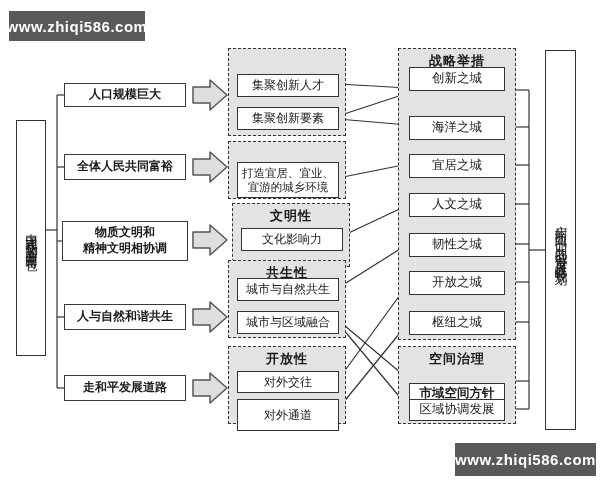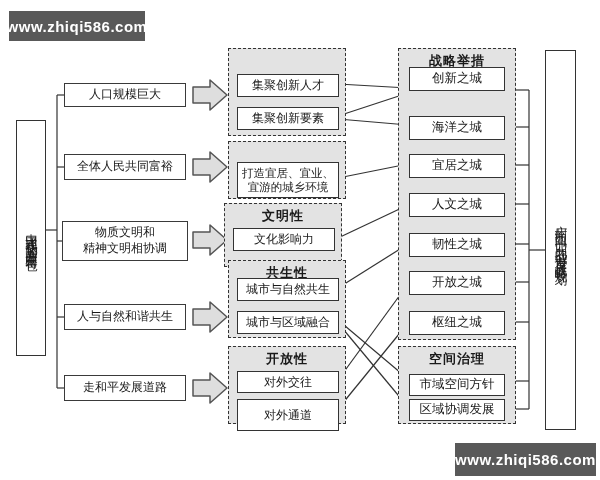--- a/index.html
+++ b/index.html
@@ -23,21 +23,21 @@
     display:flex; align-items:center; justify-content:center;
     writing-mode:vertical-rl; text-orientation:upright;
     font-size:12px; letter-spacing:2px; z-index:2; text-align:center;
   }
   .vtitle-left  { left:16px; top:120px; width:30px; height:236px; }
   .vtitle-right { left:545px; top:50px; width:31px; height:380px; font-size:12.5px; letter-spacing:3px; }
 
   .lbox {
     position:absolute; border:1.5px solid #3a3a3a; background:#fff;
     display:flex; flex-direction:column; align-items:center; justify-content:center;
-    font-size:12px; z-index:2; text-align:right; line-height:1.3;
+    font-size:12px; z-index:2; text-align:right; line-height:1.3;font-weight:bold;
   }
   .lb1 { left:64px; top:83px;  width:122px; height:24px; }
   .lb2 { left:64px; top:154px; width:122px; height:26px; }
   .lb3 { left:62px; top:221px; width:126px; height:40px; }
   .lb4 { left:64px; top:304px; width:122px; height:26px; }
   .lb5 { left:64px; top:375px; width:122px; height:26px; }
 
   .group {
     position:absolute; width:118px; background:#e3e3e3;
     border:1.5px dashed #333; z-index:1;
@@ -47,36 +47,36 @@
     padding-top:3px; letter-spacing:1px;
   }
   .node {
     position:absolute; left:8px; width:102px; height:23px;
     border:1.5px solid #333; background:#fff;
     display:flex; flex-direction:column; align-items:center; justify-content:center;
     font-size:12px; text-align:center; line-height:1.25;
   }
   .g1 { left:228px; top:48px;  height:88px; }
   .g2 { left:228px; top:141px; height:58px; }
-  .g3 { left:224px; top:203px; height:64px; }
+  .g3 { left:232px; top:203px; height:64px; }
   .g4 { left:228px; top:260px; height:78px; }
   .g5 { left:228px; top:346px; height:78px; }
   .g1 .n1 { top:25px; } .g1 .n2 { top:58px; }
   .g2 .n1 { top:20px; height:36px; font-size:11.5px; }
   .g3 .n1 { top:24px; }
   .g4 .n1 { top:17px; } .g4 .n2 { top:50px; }
   .g5 .n1 { top:24px; height:22px; } .g5 .n2 { top:52px; height:32px; }
 
   .rg1 { left:398px; top:48px;  height:292px; }
   .rg2 { left:398px; top:346px; height:78px; }
   .rnode { left:10px; width:96px; height:24px; font-size:12.5px; }
   .rg1 .r1 { top:18px;font-family:Liberation Serif, serif; } .rg1 .r2 { top:67px; } .rg1 .r3 { top:105px; }
   .rg1 .r4 { top:144px; } .rg1 .r5 { top:184px; } .rg1 .r6 { top:222px; }
   .rg1 .r7 { top:262px; }
-  .rg2 .r1 { top:27px; height:22px; } .rg2 .r2 { top:52px; height:22px; }
+  .rg2 .r1 { top:36px; height:22px;font-weight:bold; } .rg2 .r2 { top:52px; height:22px; }
 </style>
 </head>
 <body>
 
 <div id="canvas">
 
   <svg class="wires" viewBox="0 0 600 480">
     <g stroke="#333" stroke-width="1.2" fill="none">
 
       <line x1="46" y1="230" x2="57" y2="230"></line>

